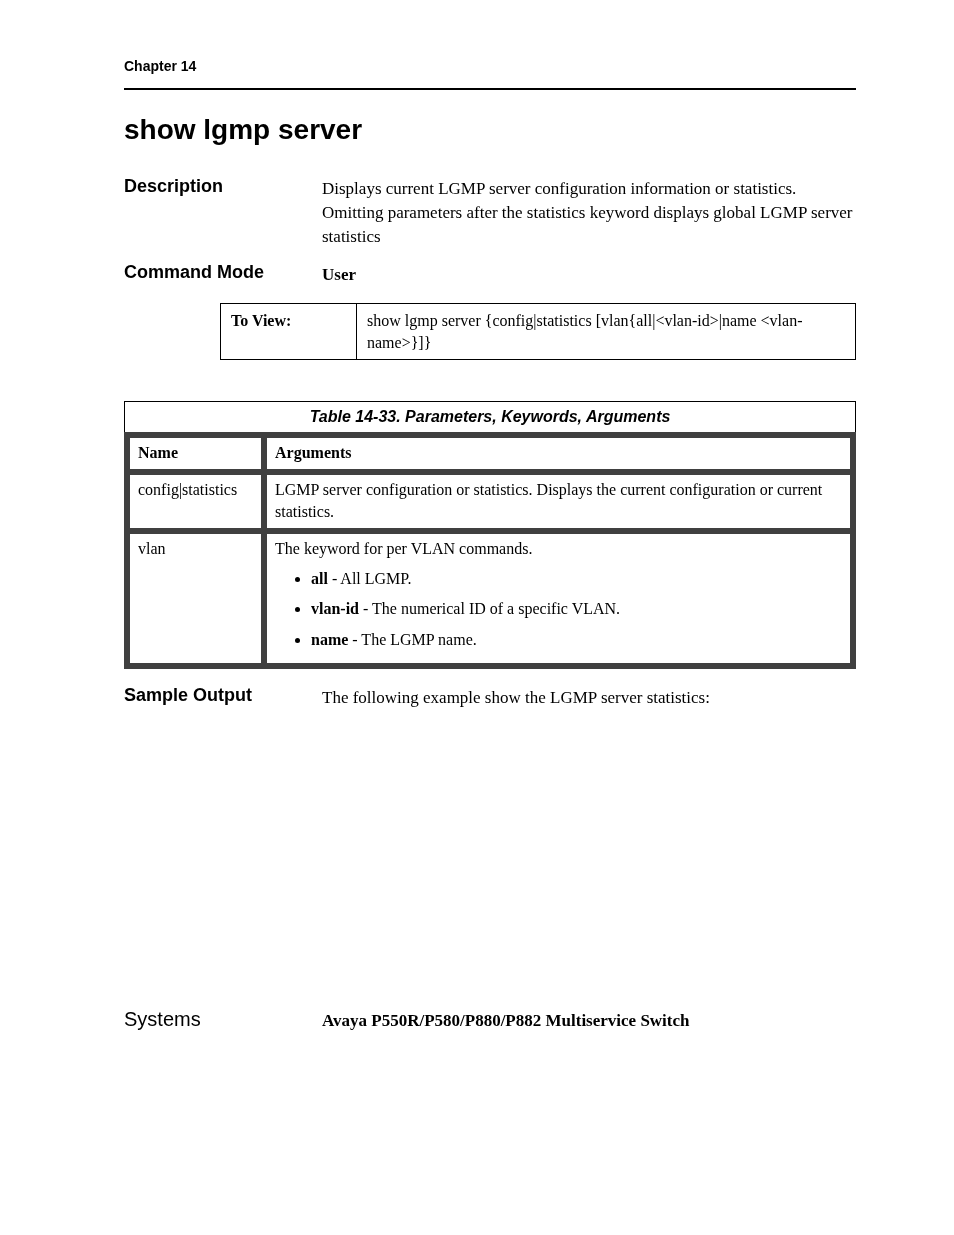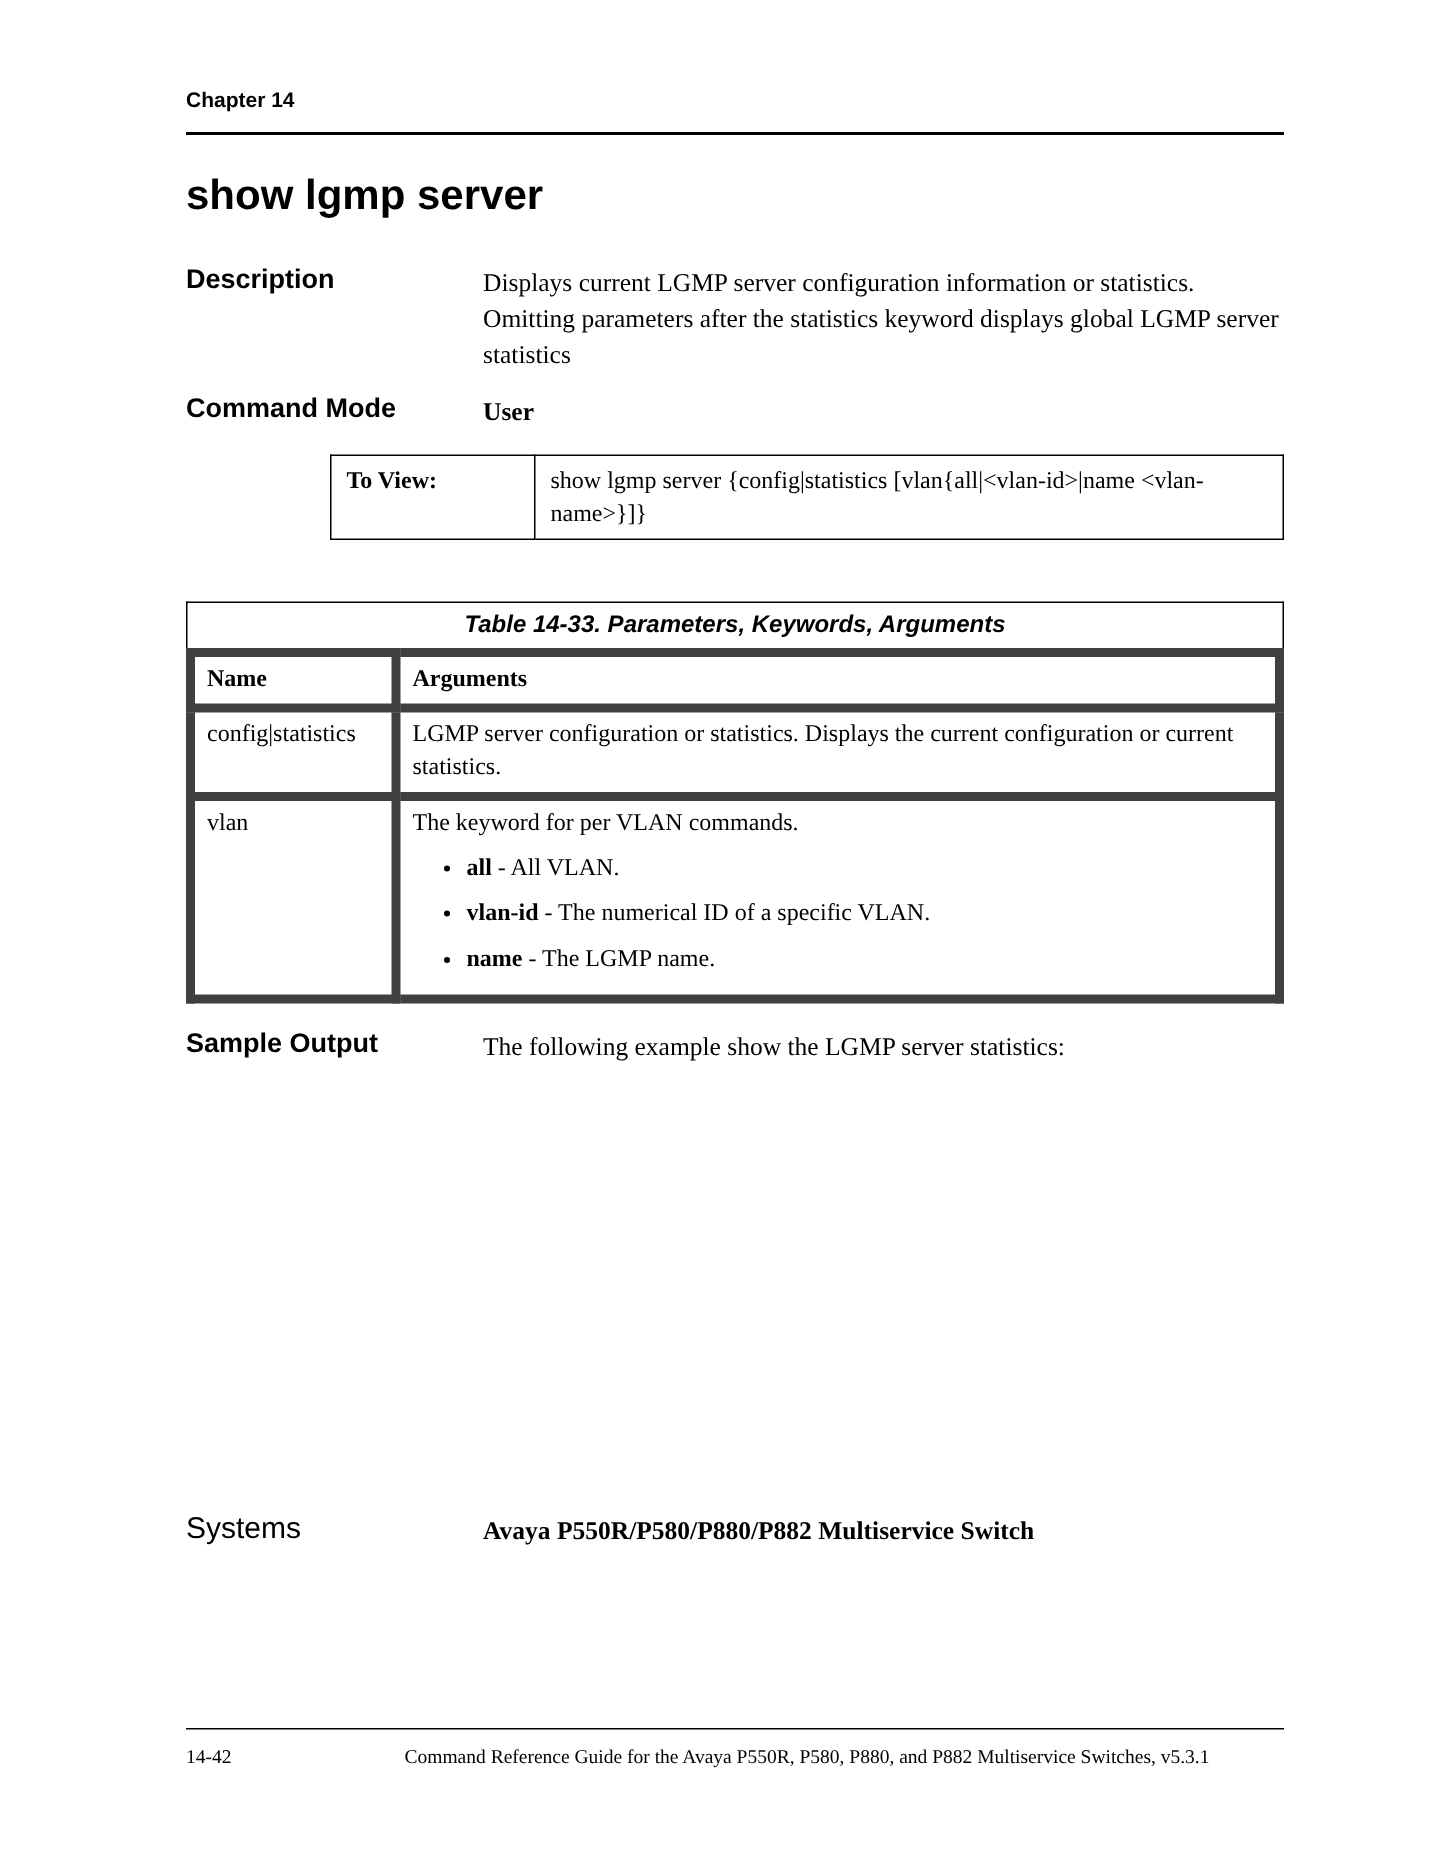--- a/index.html
+++ b/index.html
@@ -197,39 +197,32 @@
     </tr>
     <tr>
       <td class="name-col">config|statistics</td>
       <td>LGMP server configuration or statistics. Displays the current configuration or current statistics.</td>
     </tr>
     <tr>
       <td class="name-col">vlan</td>
       <td>
         <span>The keyword for per VLAN commands.</span>
         <ul class="bullet-list">
-          <li><span class="b">all</span><span> - All VLAN.</span></li>
+          <li><span class="b">all</span><span> - All LGMP.</span></li>
           <li><span class="b">vlan-id</span><span> - The numerical ID of a specific VLAN.</span></li>
           <li><span class="b">name</span><span> - The LGMP name.</span></li>
         </ul>
       </td>
     </tr>
   </tbody>
     </table>
 
   <div class="row">
     <div class="label">Sample Output</div>
     <div class="value">The following example show the LGMP server statistics:</div>
   </div>
 
   <div class="systems-row">
     <div class="label">Systems</div>
     <div class="value">Avaya P550R/P580/P880/P882 Multiservice Switch</div>
   </div>
 
-  <div class="footer">
-    <hr class="footer-rule">
-    <div class="footer-line">
-      <div class="footer-page">14-42</div>
-      <div class="footer-text">Command Reference Guide for the Avaya P550R, P580, P880, and P882 Multiservice Switches, v5.3.1</div>
-    </div>
-  </div>
 </div>
 
 </body></html>

